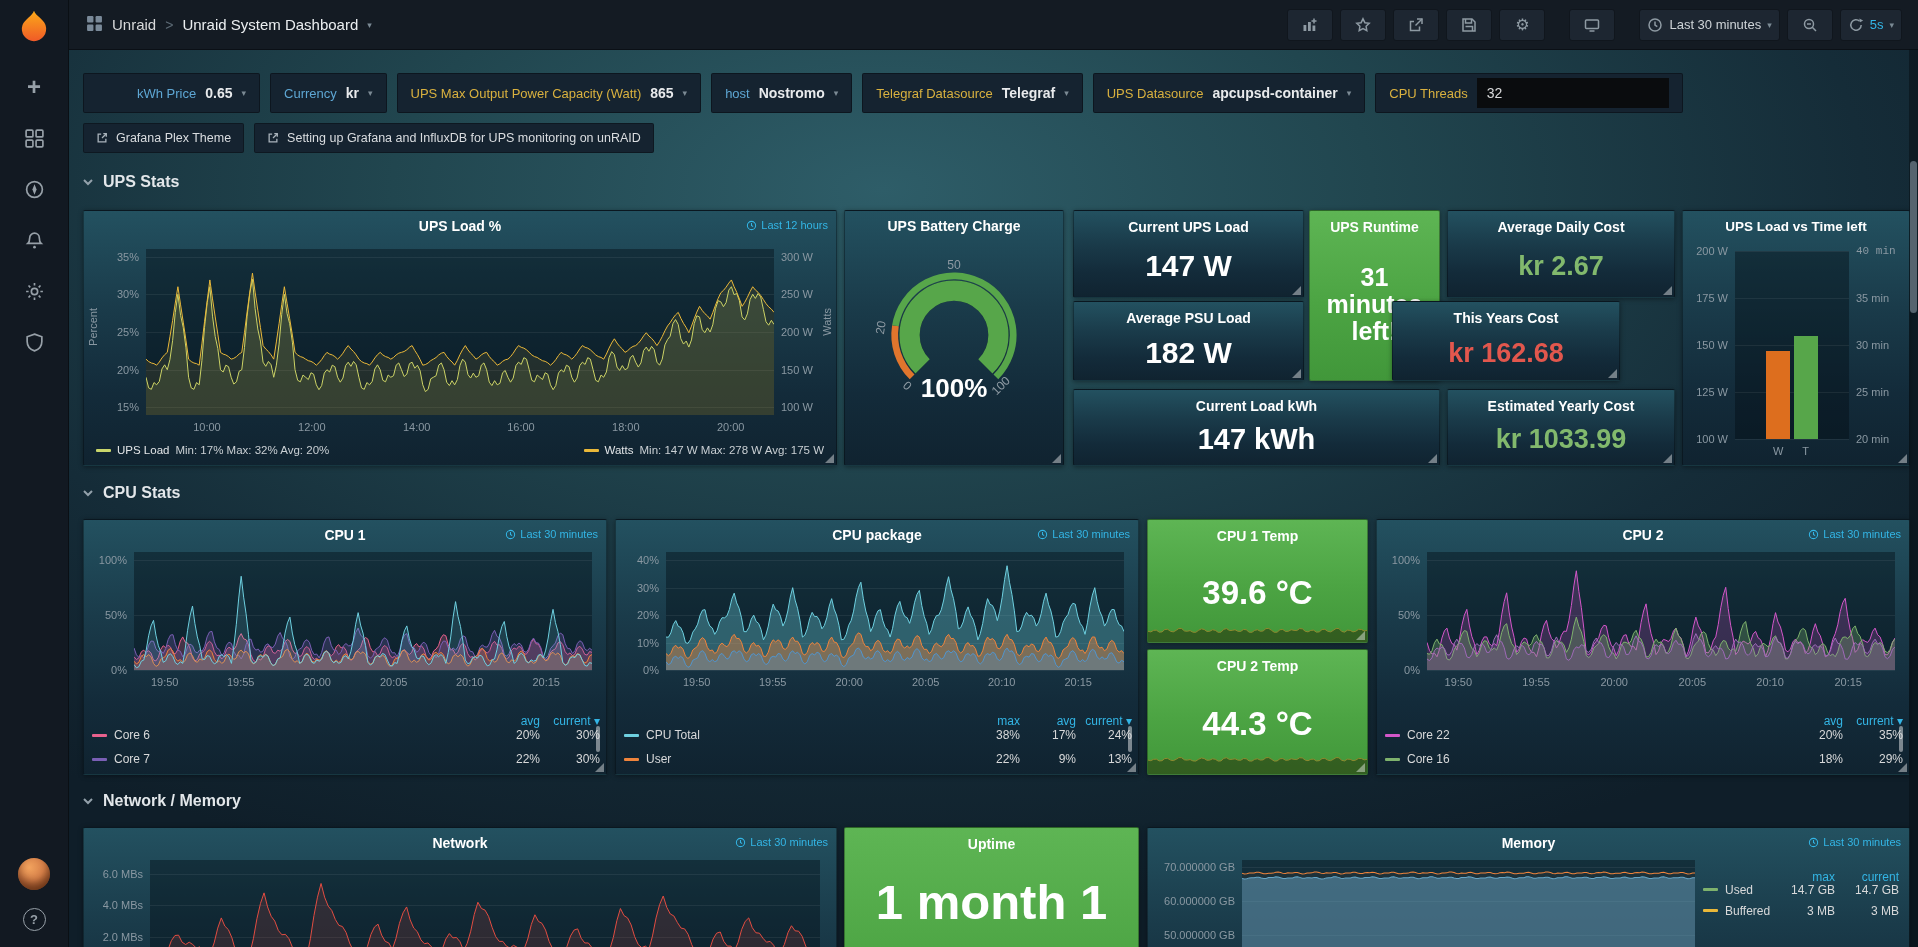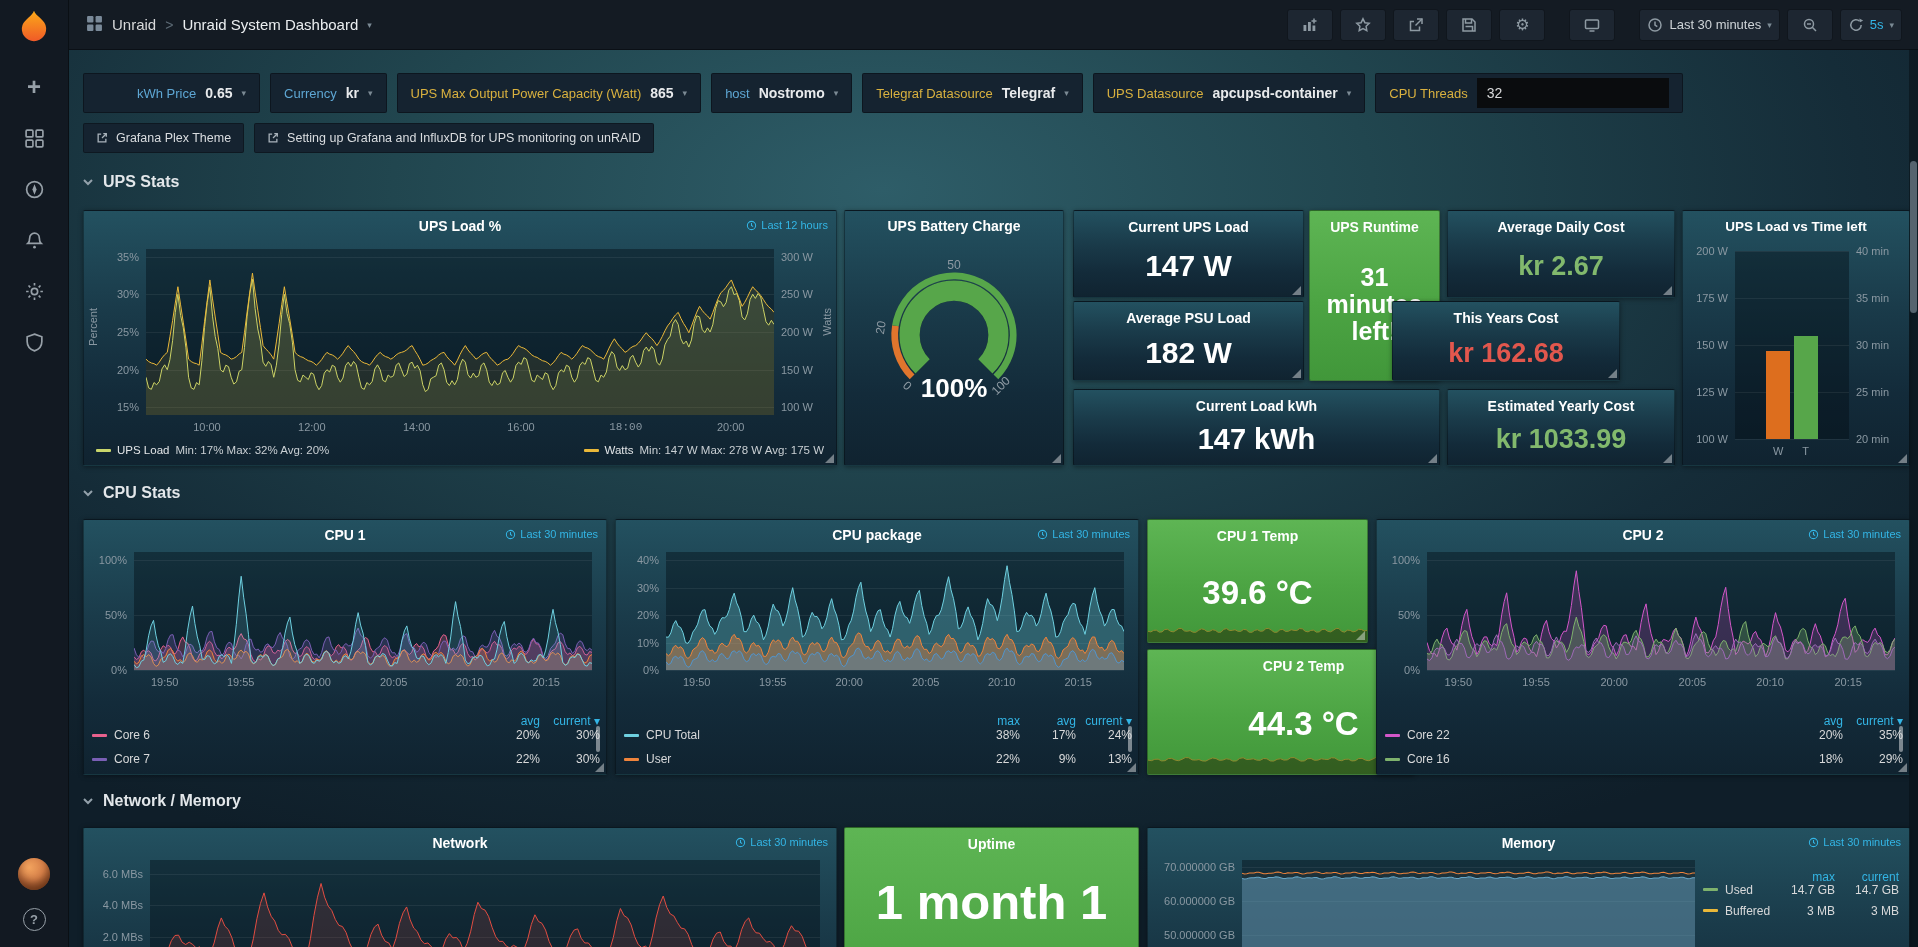--- a/index.html
+++ b/index.html
@@ -356,21 +356,21 @@
             <span class="yt" style="top: 72.7273%;">150 W</span>
             <span class="yt" style="top: 50%;">200 W</span>
             <span class="yt" style="top: 27.2727%;">250 W</span>
             <span class="yt" style="top: 4.54545%;">300 W</span>
           </div>
           <div class="xrow" style="left: 58px; right: 58px; bottom: 0px; height: 20px;">
             <span class="xt" style="left: 9.7%;">10:00</span>
             <span class="xt" style="left: 26.4%;">12:00</span>
             <span class="xt" style="left: 43.1%;">14:00</span>
             <span class="xt" style="left: 59.7%;">16:00</span>
-            <span class="xt" style="left: 76.4%; font-family: Liberation Mono, monospace;">18:00</span>
+            <span class="xt" style="left: 76.4%;">18:00</span>
             <span class="xt" style="left: 93.1%;">20:00</span>
           </div>
         </div>
       <div class="legend-split" id="lg-ups">
           <span class="lg-item">
             <i class="dash" style="background: rgb(201, 214, 107);"></i>
             <span>UPS Load</span>
             <span class="lg-stats">Min: 17% Max: 32% Avg: 20%</span>
           </span>
           <span class="lg-item">
@@ -446,21 +446,21 @@
             <span class="yt" style="top: 75%;">125 W</span>
             <span class="yt" style="top: 50%;">150 W</span>
             <span class="yt" style="top: 25%;">175 W</span>
             <span class="yt" style="top: 0%;">200 W</span>
           </div>
           <div class="ycol r" style="right: 0px; width: 47px; top: 8px; bottom: 22px;">
             <span class="yt" style="top: 100%;">20 min</span>
             <span class="yt" style="top: 75%;">25 min</span>
             <span class="yt" style="top: 50%;">30 min</span>
             <span class="yt" style="top: 25%;">35 min</span>
-            <span class="yt" style="top: 0%;">40 min</span>
+            <span class="yt" style="top: 0%; font-family: Liberation Mono, monospace;">40 min</span>
           </div>
           <div class="xrow" style="left: 46px; right: 54px; bottom: 0px; height: 22px;">
             <span class="xt" style="left: 38%;">W</span>
             <span class="xt" style="left: 62%;">T</span>
           </div>
         </div>
     </section>
 
     <section class="panel" id="p-cpu1" style="left:15px;top:470px;width:522px;height:254px;">
       <div class="phead">
@@ -604,21 +604,21 @@
     <section class="panel stat green" id="p-temp1" style="left:1079px;top:470px;width:219px;height:122px;">
       <div class="stitle">CPU 1 Temp</div>
       <div class="sval big33" style="color: rgb(255, 255, 255);">39.6 °C</div>
       <div class="spark" id="spark1">
           <svg viewBox="0 0 100 100" preserveAspectRatio="none">
             <path d="M0,100 L0.00,67.57 L1.28,69.46 L2.56,64.86 L3.85,64.32 L5.13,70.27 L6.41,69.46 L7.69,62.16 L8.97,61.62 L10.26,67.57 L11.54,69.46 L12.82,64.86 L14.10,58.92 L15.38,59.46 L16.67,66.76 L17.95,67.57 L19.23,65.68 L20.51,70.27 L21.79,70.81 L23.08,64.86 L24.36,60.27 L25.64,62.16 L26.92,68.11 L28.21,67.57 L29.49,62.97 L30.77,64.86 L32.05,70.81 L33.33,70.27 L34.62,61.62 L35.90,59.46 L37.18,65.41 L38.46,64.86 L39.74,62.97 L41.03,67.57 L42.31,68.11 L43.59,62.16 L44.87,62.97 L46.15,70.27 L47.44,70.81 L48.72,64.86 L50.00,62.97 L51.28,67.57 L52.56,66.76 L53.85,59.46 L55.13,58.92 L56.41,64.86 L57.69,70.81 L58.97,70.27 L60.26,62.97 L61.54,62.16 L62.82,68.11 L64.10,67.57 L65.38,62.97 L66.67,64.86 L67.95,65.41 L69.23,59.46 L70.51,60.27 L71.79,67.57 L73.08,69.46 L74.36,64.86 L75.64,64.32 L76.92,70.27 L78.21,69.46 L79.49,62.16 L80.77,61.62 L82.05,67.57 L83.33,69.46 L84.62,64.86 L85.90,58.92 L87.18,59.46 L88.46,68.11 L89.74,70.27 L91.03,64.32 L92.31,64.86 L93.59,69.46 L94.87,67.57 L96.15,61.62 L97.44,62.16 L98.72,66.76 L100.00,64.86 L100,100 Z" fill="rgba(35,35,6,0.5)" stroke="none"></path>
             <polyline points="0.00,67.57 1.28,69.46 2.56,64.86 3.85,64.32 5.13,70.27 6.41,69.46 7.69,62.16 8.97,61.62 10.26,67.57 11.54,69.46 12.82,64.86 14.10,58.92 15.38,59.46 16.67,66.76 17.95,67.57 19.23,65.68 20.51,70.27 21.79,70.81 23.08,64.86 24.36,60.27 25.64,62.16 26.92,68.11 28.21,67.57 29.49,62.97 30.77,64.86 32.05,70.81 33.33,70.27 34.62,61.62 35.90,59.46 37.18,65.41 38.46,64.86 39.74,62.97 41.03,67.57 42.31,68.11 43.59,62.16 44.87,62.97 46.15,70.27 47.44,70.81 48.72,64.86 50.00,62.97 51.28,67.57 52.56,66.76 53.85,59.46 55.13,58.92 56.41,64.86 57.69,70.81 58.97,70.27 60.26,62.97 61.54,62.16 62.82,68.11 64.10,67.57 65.38,62.97 66.67,64.86 67.95,65.41 69.23,59.46 70.51,60.27 71.79,67.57 73.08,69.46 74.36,64.86 75.64,64.32 76.92,70.27 78.21,69.46 79.49,62.16 80.77,61.62 82.05,67.57 83.33,69.46 84.62,64.86 85.90,58.92 87.18,59.46 88.46,68.11 89.74,70.27 91.03,64.32 92.31,64.86 93.59,69.46 94.87,67.57 96.15,61.62 97.44,62.16 98.72,66.76 100.00,64.86" fill="none" stroke="#8f8a2f" stroke-width="1" vector-effect="non-scaling-stroke"></polyline>
           </svg>
         </div>
     </section>
-    <section class="panel stat green" id="p-temp2" style="left:1079px;top:600px;width:219px;height:124px;padding-left:46px;">
+    <section class="panel stat green" id="p-temp2" style="left:1079px;top:600px;width:219px;height:124px;">
       <div class="stitle">CPU 2 Temp</div>
       <div class="sval big33" style="color: rgb(255, 255, 255);">44.3 °C</div>
       <div class="spark" id="spark2">
           <svg viewBox="0 0 100 100" preserveAspectRatio="none">
             <path d="M0,100 L0.00,57.14 L1.28,58.81 L2.56,54.76 L3.85,54.29 L5.13,59.52 L6.41,58.81 L7.69,52.38 L8.97,51.90 L10.26,57.14 L11.54,58.81 L12.82,54.76 L14.10,49.52 L15.38,50.00 L16.67,56.43 L17.95,57.14 L19.23,55.48 L20.51,59.52 L21.79,60.00 L23.08,54.76 L24.36,50.71 L25.64,52.38 L26.92,57.62 L28.21,57.14 L29.49,53.10 L30.77,54.76 L32.05,60.00 L33.33,59.52 L34.62,51.90 L35.90,50.00 L37.18,55.24 L38.46,54.76 L39.74,53.10 L41.03,57.14 L42.31,57.62 L43.59,52.38 L44.87,53.10 L46.15,59.52 L47.44,60.00 L48.72,54.76 L50.00,53.10 L51.28,57.14 L52.56,56.43 L53.85,50.00 L55.13,49.52 L56.41,54.76 L57.69,60.00 L58.97,59.52 L60.26,53.10 L61.54,52.38 L62.82,57.62 L64.10,57.14 L65.38,53.10 L66.67,54.76 L67.95,55.24 L69.23,50.00 L70.51,50.71 L71.79,57.14 L73.08,58.81 L74.36,54.76 L75.64,54.29 L76.92,59.52 L78.21,58.81 L79.49,52.38 L80.77,51.90 L82.05,57.14 L83.33,58.81 L84.62,54.76 L85.90,49.52 L87.18,50.00 L88.46,57.62 L89.74,59.52 L91.03,54.29 L92.31,54.76 L93.59,58.81 L94.87,57.14 L96.15,51.90 L97.44,52.38 L98.72,56.43 L100.00,54.76 L100,100 Z" fill="rgba(35,35,6,0.5)" stroke="none"></path>
             <polyline points="0.00,57.14 1.28,58.81 2.56,54.76 3.85,54.29 5.13,59.52 6.41,58.81 7.69,52.38 8.97,51.90 10.26,57.14 11.54,58.81 12.82,54.76 14.10,49.52 15.38,50.00 16.67,56.43 17.95,57.14 19.23,55.48 20.51,59.52 21.79,60.00 23.08,54.76 24.36,50.71 25.64,52.38 26.92,57.62 28.21,57.14 29.49,53.10 30.77,54.76 32.05,60.00 33.33,59.52 34.62,51.90 35.90,50.00 37.18,55.24 38.46,54.76 39.74,53.10 41.03,57.14 42.31,57.62 43.59,52.38 44.87,53.10 46.15,59.52 47.44,60.00 48.72,54.76 50.00,53.10 51.28,57.14 52.56,56.43 53.85,50.00 55.13,49.52 56.41,54.76 57.69,60.00 58.97,59.52 60.26,53.10 61.54,52.38 62.82,57.62 64.10,57.14 65.38,53.10 66.67,54.76 67.95,55.24 69.23,50.00 70.51,50.71 71.79,57.14 73.08,58.81 74.36,54.76 75.64,54.29 76.92,59.52 78.21,58.81 79.49,52.38 80.77,51.90 82.05,57.14 83.33,58.81 84.62,54.76 85.90,49.52 87.18,50.00 88.46,57.62 89.74,59.52 91.03,54.29 92.31,54.76 93.59,58.81 94.87,57.14 96.15,51.90 97.44,52.38 98.72,56.43 100.00,54.76" fill="none" stroke="#8f8a2f" stroke-width="1" vector-effect="non-scaling-stroke"></polyline>
           </svg>
         </div>
     </section>
 

